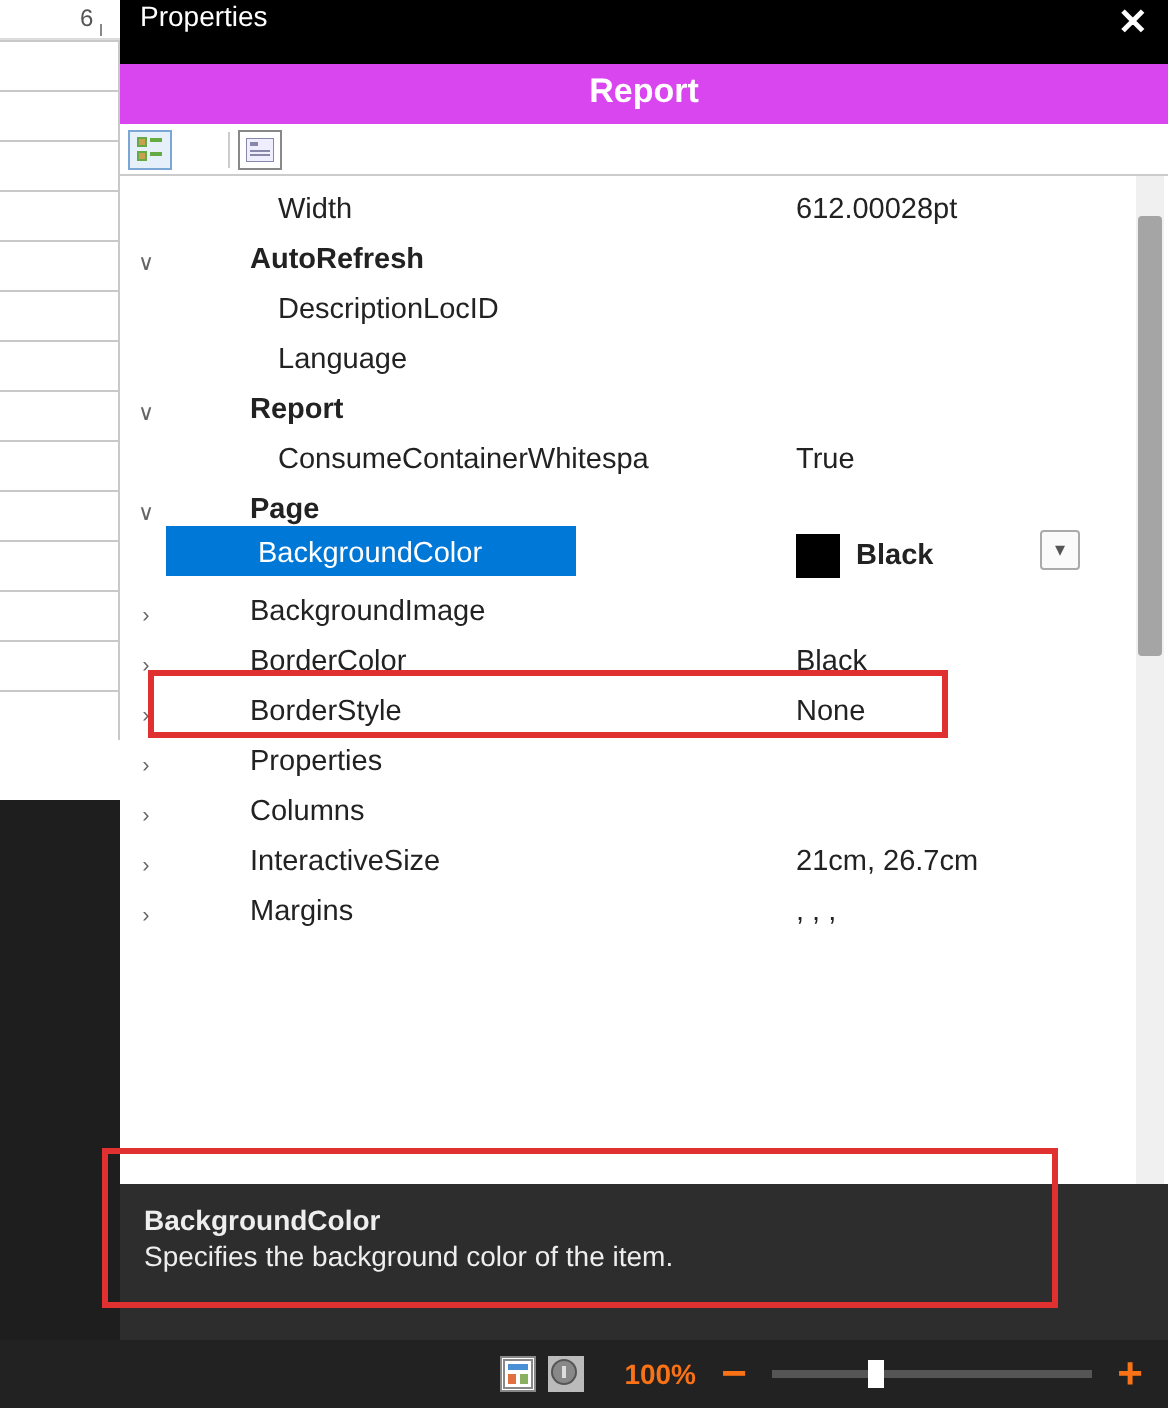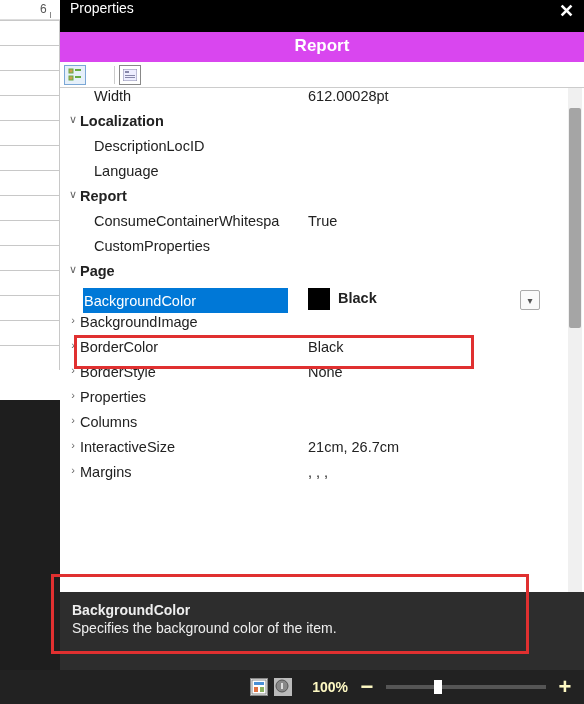--- a/index.html
+++ b/index.html
@@ -53,22 +53,22 @@
   }
   .tbtn2 { width:22px; height:20px; display:inline-flex; align-items:center; justify-content:center; font-size:10px; }
   .tbtn3 { width:22px; height:20px; border:1px solid #888; display:inline-flex; align-items:center; justify-content:center; font-size:10px; }
 
   .grid-wrap { flex:1; position:relative; background:#fff; color:#222; overflow:hidden; }
   .grid { position:absolute; left:0; top:0; right:20px; }
   .scroll-track { position:absolute; right:2px; top:0; bottom:0; width:14px; background:#f0f0f0;}
   .scroll-thumb { position:absolute; left:1px; width:12px; background:#a5a5a5; border-radius:2px; }
 
   .row {
-    display:flex; align-items:flex-start; height:25px; font-size:14.5px;
-    padding-left:6px; position:relative;
+    display:flex; align-items:flex-end; height:25px; font-size:14.5px;
+    padding-left:6px; position:relative;gap:45px;
   }
   .row .exp { width:14px; color:#666; font-size:11px; display:inline-flex; justify-content:center; }
   .row .namecol { flex:0 0 228px; padding-right:4px; white-space:nowrap; overflow:hidden; }
   .row .valcol { flex:1; }
   .row.cat .namecol { font-weight:bold; }
   .row.sel { background:#fff; }
   .row.sel .namecol {
     display:flex; align-items:center; height:25px;
   }
   .sel-highlight {
@@ -95,21 +95,21 @@
     background:#2d2d2d; color:#eee; padding:10px 12px; font-size:14px;
     position:relative; min-height:78px;
   }
   .desc-panel .dname { font-weight:bold; margin-bottom:2px; }
   .red-box2 {
     position:absolute; border:3px solid #e03030; pointer-events:none; z-index:50;
   }
 
   .statusbar {
     position:absolute; left:0; right:0; bottom:0; height:34px;
-    background:#222; color:#fef9c3; display:flex; align-items:center;
+    background:#222; color:#f97316; display:flex; align-items:center;
     padding:0 10px; font-size:14px;
   }
   .statusbar .sp { flex:1; }
   .sicon { width:18px; height:18px; background:#fff; margin-right:6px; border:1px solid #888; }
   .sicon2 { width:18px; height:18px; background:#bbb; margin-right:10px; }
   .zoom { margin:0 10px; font-weight:600; }
   .slider { width:160px; height:4px; background:#555; position:relative; margin:0 10px; }
   .slider .knob { position:absolute; left:48px; top:-5px; width:8px; height:14px; background:#fff; }
   .minus,.plus { font-size:22px; font-weight:bold; width:18px; text-align:center; }
 </style>
@@ -173,21 +173,21 @@
 
     <div class="grid-wrap" style="height:452px;">
       <div class="grid">
         <div class="row">
           <span class="exp"></span>
           <span class="namecol" style="padding-left:14px;">Width</span>
           <span class="valcol">612.00028pt</span>
         </div>
         <div class="row cat">
           <span class="exp">∨</span>
-          <span class="namecol">Localization</span>
+          <span class="namecol">AutoRefresh</span>
           <span class="valcol"></span>
         </div>
         <div class="row">
           <span class="exp"></span>
           <span class="namecol" style="padding-left:14px;">DescriptionLocID</span>
           <span class="valcol"></span>
         </div>
         <div class="row">
           <span class="exp"></span>
           <span class="namecol" style="padding-left:14px;">Language</span>
@@ -195,25 +195,20 @@
         </div>
         <div class="row cat">
           <span class="exp">∨</span>
           <span class="namecol">Report</span>
           <span class="valcol"></span>
         </div>
         <div class="row">
           <span class="exp"></span>
           <span class="namecol" style="padding-left:14px;">ConsumeContainerWhitespa</span>
           <span class="valcol">True</span>
-        </div>
-        <div class="row">
-          <span class="exp"></span>
-          <span class="namecol" style="padding-left:14px;">CustomProperties</span>
-          <span class="valcol"></span>
         </div>
         <div class="row cat">
           <span class="exp">∨</span>
           <span class="namecol">Page</span>
           <span class="valcol"></span>
         </div>
         <div class="row sel" style="height:26px;">
           <div class="sel-highlight"></div>
           <span class="exp"></span>
           <span class="namecol">

